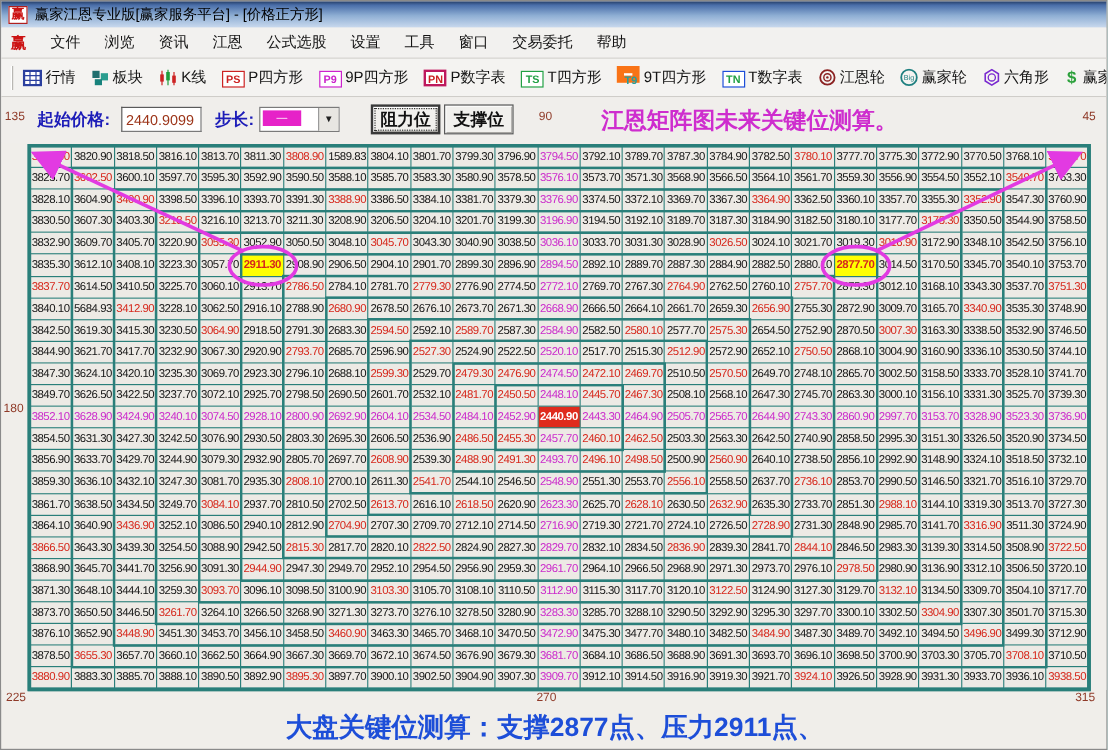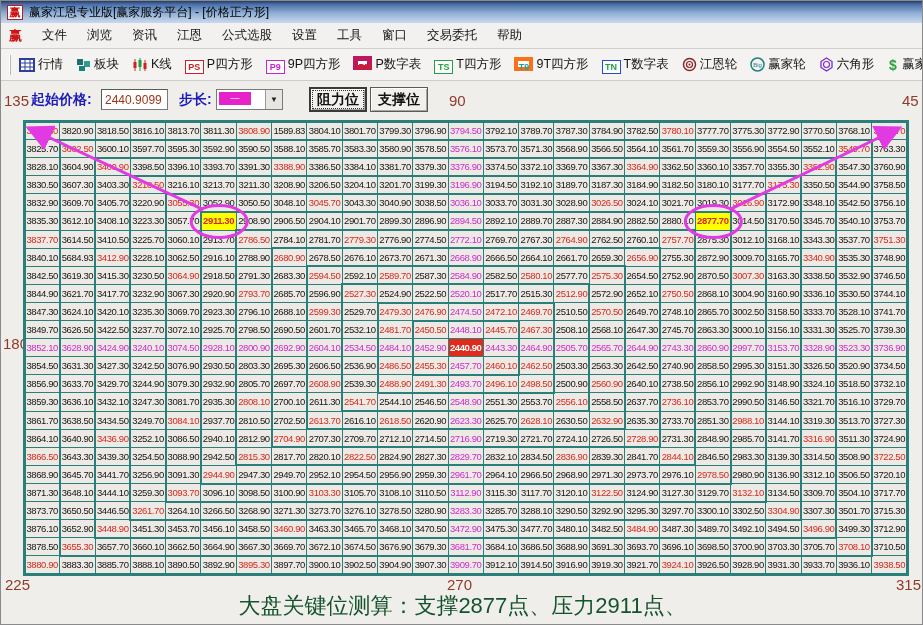--- a/index.html
+++ b/index.html
@@ -26,21 +26,21 @@
     border-bottom:1px solid #cfcdc9; display:flex; align-items:center; padding-left:8px; }
   .toolbar .sep { width:3px; height:20px; border-left:1px solid #fff; border-right:1px solid #b9b7b3; margin-right:6px; }
   .titem { display:flex; align-items:center; margin-right:9px; cursor:default; padding:2px 2px; }
   .titem .lbl { font-size:12.5px; color:#141414; margin-left:3px; white-space:nowrap; }
   .badge { display:inline-block; width:19px; height:14px; font-size:9px; font-weight:bold;
     line-height:12px; text-align:center; background:#fff; }
   .ticon svg { display:block; }
 
   
   .controlbar { position:absolute; left:0; top:80px; width:923px; height:38px; background:#f0eeeb; }
-  .anglabel { position:absolute; font-size:15px; color:#8f3a28; }
+  .anglabel { position:absolute; font-size:10px; color:#8f3a28; }
   .ctl-label { position:absolute; font-size:14px; font-weight:bold; color:#1c1cb8; }
   .price-input { position:absolute; left:100px; top:8px; width:67px; height:21px;
     border:1px solid #7a7a7a; border-top-color:#5a5a5a; border-left-color:#5a5a5a;
     background:#fff; font-size:12px; color:#9c3418; padding:2px 3px;
     font-family:"Liberation Sans","DejaVu Sans",sans-serif; }
   .step-combo { position:absolute; left:215px; top:8px; width:67px; height:21px; background:#fff;
     border:1px solid #7a7a7a; display:flex; }
   .step-swatch { width:32px; height:13px; margin:2px 0 0 2px; background:#e622c8; color:#fff;
     font-size:9px; line-height:13px; text-align:center; }
   .combo-btn { margin-left:auto; width:17px; height:19px; background:#e8e6e2;
@@ -65,21 +65,21 @@
   .cell.hl-yellow { background:#ffff00; color:#d6281c; font-weight:bold; }
   .cell.hl-center { background:#df2b1d; color:#fff; font-weight:bold; }
   .ring { position:absolute; border:2px solid #2a7f7a; pointer-events:none; }
   .overlay { position:absolute; left:0; top:0; pointer-events:none; }
   .watermark { position:absolute; font-size:52px; color:rgba(140,130,120,0.13);
     transform:rotate(-18deg); white-space:nowrap; pointer-events:none; }
 
   
   .bottombar { position:absolute; left:0; top:572px; width:789px; height:20px; }
   .footer { position:absolute; left:0; top:590px; width:923px; height:35px; text-align:center; }
-  .footer span { font-size:22px; font-weight:normal; color:#14532d;margin-top:32px; }
+  .footer span { font-size:22px; font-weight:bold; color:#1d4ed8;margin-top:32px; }
 </style>
 </head>
 <body>
 
 <div class="app">
 
   <div class="titlebar">
     <div class="logo">赢</div>
     <div class="title">赢家江恩专业版[赢家服务平台] - [价格正方形]</div>
   </div>
@@ -137,29 +137,29 @@
         </span>
         <span class="titem">
           <span class="ticon"><span class="badge" style="color:#cc2222;border:1px solid #cc2222;">PS</span></span>
           <span class="lbl">P四方形</span>
         </span>
         <span class="titem">
           <span class="ticon"><span class="badge" style="color:#cc22cc;border:1px solid #cc22cc;">P9</span></span>
           <span class="lbl">9P四方形</span>
         </span>
         <span class="titem">
-          <span class="ticon"><span class="badge" style="color:#cc2222;border:5px solid #be185d;">PN</span></span>
+          <span class="ticon"><span class="badge" style="color:#cc2222;border:2px solid #be185d;">PN</span></span>
           <span class="lbl">P数字表</span>
         </span>
         <span class="titem">
           <span class="ticon"><span class="badge" style="color:#22a044;border:1px solid #22a044;">TS</span></span>
           <span class="lbl">T四方形</span>
         </span>
         <span class="titem">
-          <span class="ticon"><span class="badge" style="color:#22a0a0;border:4px solid #f97316;">T9</span></span>
+          <span class="ticon"><span class="badge" style="color:#22a0a0;border:6px solid #f97316;">T9</span></span>
           <span class="lbl">9T四方形</span>
         </span>
         <span class="titem">
           <span class="ticon"><span class="badge" style="color:#22a044;border:1px solid #1d4ed8;">TN</span></span>
           <span class="lbl">T数字表</span>
         </span>
         <span class="titem">
           <span class="ticon">
             <svg width="15" height="15" viewBox="0 0 15 15">
               <circle cx="7.5" cy="7.5" r="6" fill="none" stroke="#8b2222" stroke-width="1.5"></circle>
@@ -203,20 +203,21 @@
     <span class="ctl-label" style="left:30px;top:10px;">起始价格:</span>
     <input class="price-input" value="2440.9099" style="">
     <span class="ctl-label" style="left:178px;top:10px;">步长:</span>
     <div class="step-combo">
       <div class="step-swatch">—</div>
       <div class="combo-btn">▼</div>
     </div>
     <button class="btn default" style="left:308px;width:58px;">阻力位</button>
     <button class="btn" style="left:369px;width:58px;">支撑位</button>
     <span class="anglabel" style="left:448px;top:11px;">90</span>
+    <span class="note-magenta">江恩矩阵图未来关键位测算。</span>
     <span class="anglabel" style="left:901px;top:11px;">45</span>
   </div>
 
   <div class="gridzone">
     <span class="anglabel" style="left:2px;top:216px;">180</span>
     <div class="watermark" style="left:120px;top:120px;">赢家江恩</div>
     <div class="watermark" style="left:430px;top:300px;">赢家江恩</div>
     <div class="watermark" style="left:560px;top:60px;">赢家江恩</div>
     <div class="grid" id="gann-grid">
         <div class="cell v-red">3823.30</div>

